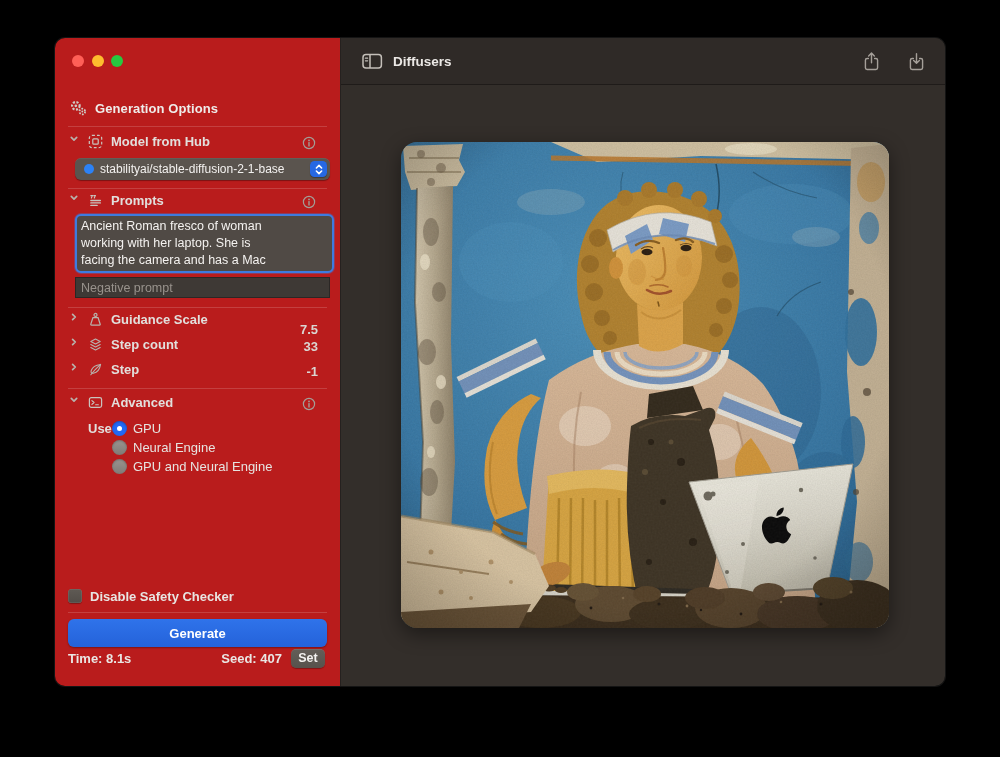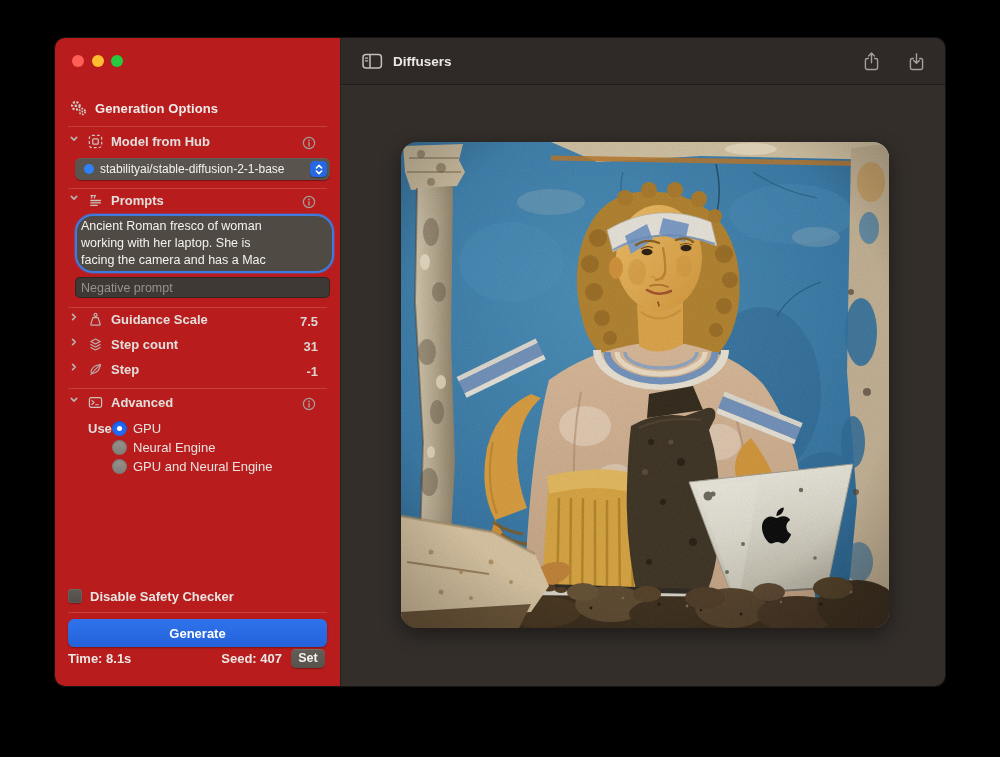--- a/index.html
+++ b/index.html
@@ -18,24 +18,24 @@
   .sec-row .lbl{margin-left:6px;font-size:13px;font-weight:600;color:#e2dfdc;}
   .info{position:absolute;width:14px;height:14px;}
   .value{position:absolute;right:22px;font-size:13px;font-weight:600;color:#dad6d2;}
   .dropdown{position:absolute;left:20px;top:120px;width:255px;height:22px;background:#5a544e;border-radius:6px;
     display:flex;align-items:center;box-shadow:0 1px 1px rgba(0,0,0,.35), inset 0 .5px 0 rgba(255,255,255,.12);}
   .dropdown .bdot{width:10px;height:10px;border-radius:50%;margin-left:9px;flex:0 0 10px;}
   .dropdown .dtxt{margin-left:6px;font-size:12px;color:#f3f1ef;white-space:nowrap;overflow:hidden;flex:1;}
   .stepper{width:17px;height:16px;border-radius:4.5px;margin-right:3px;flex:0 0 17px;
     display:flex;align-items:center;justify-content:center;box-shadow:0 1px 1px rgba(0,0,0,.3);}
   .prompt-area{position:absolute;left:20px;top:176px;width:247px;height:51px;background:#504a45;
-    border:2px solid #3d7be0;border-radius:18px;color:#f4f2f0;font-family:"Liberation Sans",sans-serif;
+    border:2px solid #3d7be0;border-radius:6px;color:#f4f2f0;font-family:"Liberation Sans",sans-serif;
     font-size:12.5px;line-height:17px;padding:2px 4px;resize:none;outline:none;box-shadow:0 0 0 1px rgba(61,123,224,.35);}
   .neg-input{position:absolute;left:20px;top:239px;width:243px;height:19px;background:#3e3935;border:1px solid rgba(0,0,0,.3);
-    border-radius:5px;color:#e8e6e3;font-family:"Liberation Sans",sans-serif;font-size:12.5px;padding:0 5px;outline:none;}
+    border-radius:0;color:#e8e6e3;font-family:"Liberation Sans",sans-serif;font-size:12.5px;padding:0 5px;outline:none;}
   .neg-input::placeholder{color:#98928c;}
   .use-lbl{position:absolute;left:33px;font-size:13px;font-weight:600;color:#e2dfdc;}
   .radio-row{position:absolute;left:57px;height:16px;display:flex;align-items:center;gap:6px;}
   .radio{width:15px;height:15px;border-radius:50%;background:linear-gradient(#9a9590,#807b76);
     box-shadow:inset 0 1px 2px rgba(0,0,0,.25);flex:0 0 15px;}
   .radio.sel{background:#2168f5;position:relative;}
   .radio.sel::after{content:"";position:absolute;left:5px;top:5px;width:5px;height:5px;border-radius:50%;background:#fff;}
   .radio-row .rl{font-size:13px;color:#e6e3e0;}
   .chk-row{position:absolute;left:13px;top:550px;height:16px;display:flex;align-items:center;gap:8px;}
   .checkbox{width:14px;height:14px;border-radius:3.5px;background:linear-gradient(#5f5a54,#524d48);
@@ -153,38 +153,38 @@
           </svg>
         </span>
       <span class="g">
         <svg width="15" height="15" viewBox="0 0 16 16" fill="none" stroke="#b9b3ad" stroke-width="1.3" stroke-linejoin="round">
           <circle cx="8" cy="3.1" r="1.6"></circle>
             <path d="M5.3 5.9h5.4L13 13q.3 1-.8 1H3.8q-1.1 0-.8-1z"></path>
         </svg>
         </span>
       <span class="lbl">Guidance Scale</span>
     </div>
-    <span class="value" style="top:276px">7.5</span>
+    <span class="value" style="top:284px">7.5</span>
 
     <div class="sec-row" style="top:299px">
       <span class="chev">
         <svg width="10" height="10" viewBox="0 0 10 10" fill="none">
             <path d="M3.6 2.3 6.3 5 3.6 7.7" stroke="#b8b3ad" stroke-width="1.7" stroke-linecap="round" stroke-linejoin="round"></path>
           </svg>
         </span>
       <span class="g">
         <svg width="15" height="15" viewBox="0 0 16 16" fill="none" stroke="#b9b3ad" stroke-width="1.2" stroke-linejoin="round" stroke-linecap="round">
           <path d="M8 2.2 13 4.8 8 7.4 3 4.8z"></path>
             <path d="M3 8l5 2.6L13 8"></path>
             <path d="M3 11.2l5 2.6 5-2.6"></path>
         </svg>
         </span>
       <span class="lbl">Step count</span>
     </div>
-    <span class="value" style="top:301px">31</span>
+    <span class="value" style="top:301px">33</span>
 
     <div class="sec-row" style="top:324px">
       <span class="chev">
         <svg width="10" height="10" viewBox="0 0 10 10" fill="none">
             <path d="M3.6 2.3 6.3 5 3.6 7.7" stroke="#b8b3ad" stroke-width="1.7" stroke-linecap="round" stroke-linejoin="round"></path>
           </svg>
         </span>
       <span class="g">
         <svg width="15" height="15" viewBox="0 0 16 16" fill="none" stroke="#b9b3ad" stroke-width="1.2" stroke-linejoin="round" stroke-linecap="round">
           <path d="M13.4 2.6Q5.4 3.4 3.4 9.2q-.8 3.2 2.4 2.8Q12 11 13.4 2.6z"></path>

